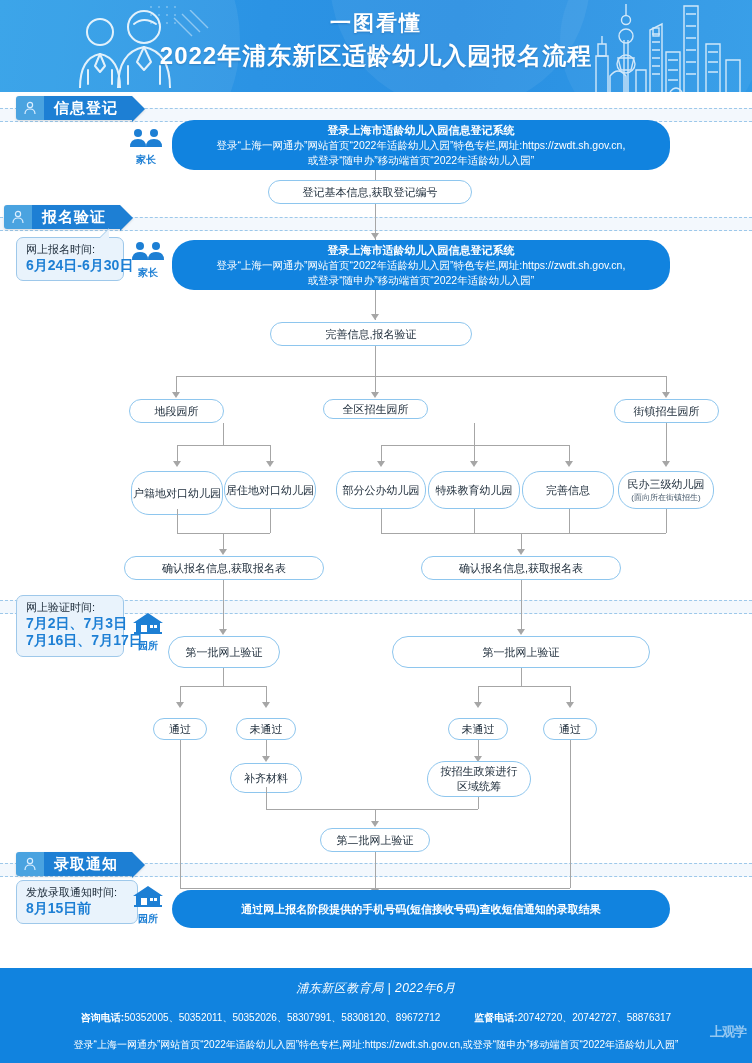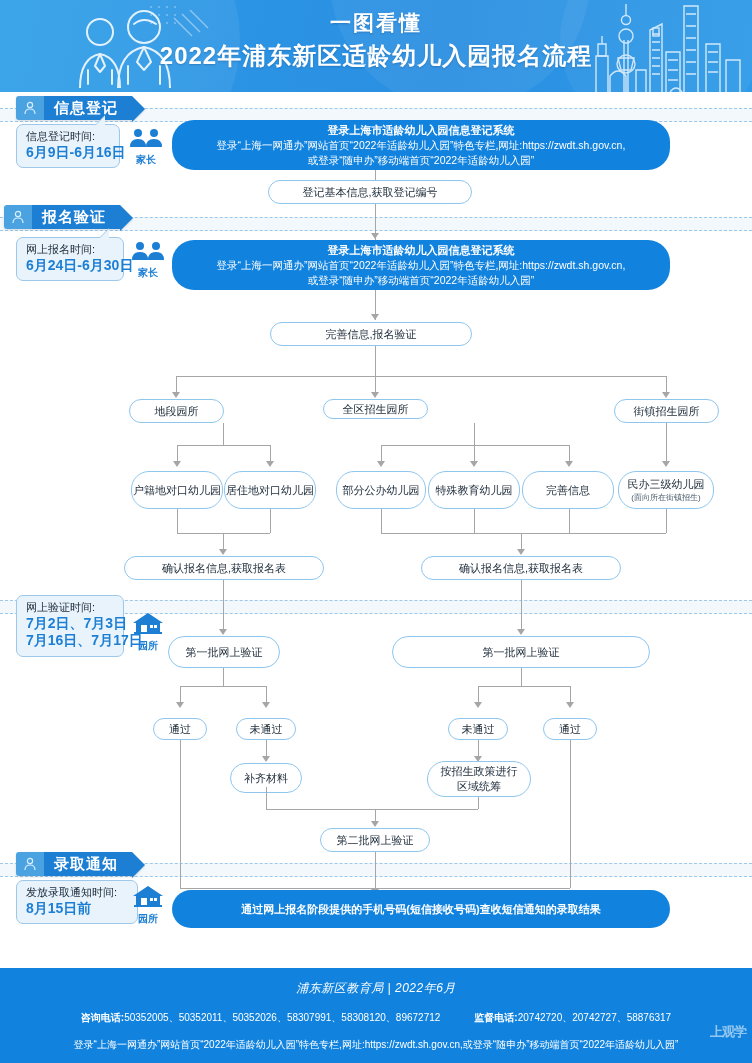--- a/index.html
+++ b/index.html
@@ -215,25 +215,20 @@
       <svg width="16" height="16" viewBox="0 0 16 16">
           <g fill="none" stroke="#dbeeff" stroke-width="1.2">
             <circle cx="8" cy="5" r="2.6"></circle>
             <path d="M3 14 Q3 9 8 9 Q13 9 13 14"></path>
           </g>
         </svg>
     </div>
     <div class="lbl">信息登记</div>
   </div>
 
-  <div class="callout" style="left:16px; top:124px; width:104px;">
-    <div class="tail"></div>
-    <div class="t1">信息登记时间:</div>
-    <div class="t2">6月9日-6月16日</div>
-  </div>
 
   <div class="role" style="left:126px; top:128px;">
     <svg width="36" height="20" viewBox="0 0 36 20">
       <g fill="#1d7fd4">
           <circle cx="10" cy="5" r="4"></circle>
           <path d="M2 19 Q2 11 10 11 Q18 11 18 19 Z"></path>
       <circle cx="26" cy="5" r="4"></circle>
           <path d="M18 19 Q18 11 26 11 Q34 11 34 19 Z"></path>
         </g>
     </svg>
@@ -318,21 +313,21 @@
     <span>街镇招生园所</span>
   </div>
 
   <div class="ln lnv" style="left:223px; top:423px; height:22px;"></div>
   <div class="ln lnh" style="left:177px; top:445px; width:93px;"></div>
   <div class="ln lnv" style="left:177px; top:445px; height:18px;"></div>
   <div class="ln lnv" style="left:270px; top:445px; height:18px;"></div>
   <div class="arw" style="left:173px; top:461px;"></div>
   <div class="arw" style="left:266px; top:461px;"></div>
 
-  <div class="node" style="left:131px; top:471px; width:92px; height:38px;">
+  <div class="node" style="left:131px; top:471px; width:92px; height:44px;">
     <span>户籍地对口幼儿园</span>
   </div>
   <div class="node" style="left:224px; top:471px; width:92px; height:38px;">
     <span>居住地对口幼儿园</span>
   </div>
 
   <div class="ln lnv" style="left:474px; top:423px; height:22px;"></div>
   <div class="ln lnh" style="left:381px; top:445px; width:188px;"></div>
   <div class="ln lnv" style="left:381px; top:445px; height:18px;"></div>
   <div class="ln lnv" style="left:474px; top:445px; height:18px;"></div>

